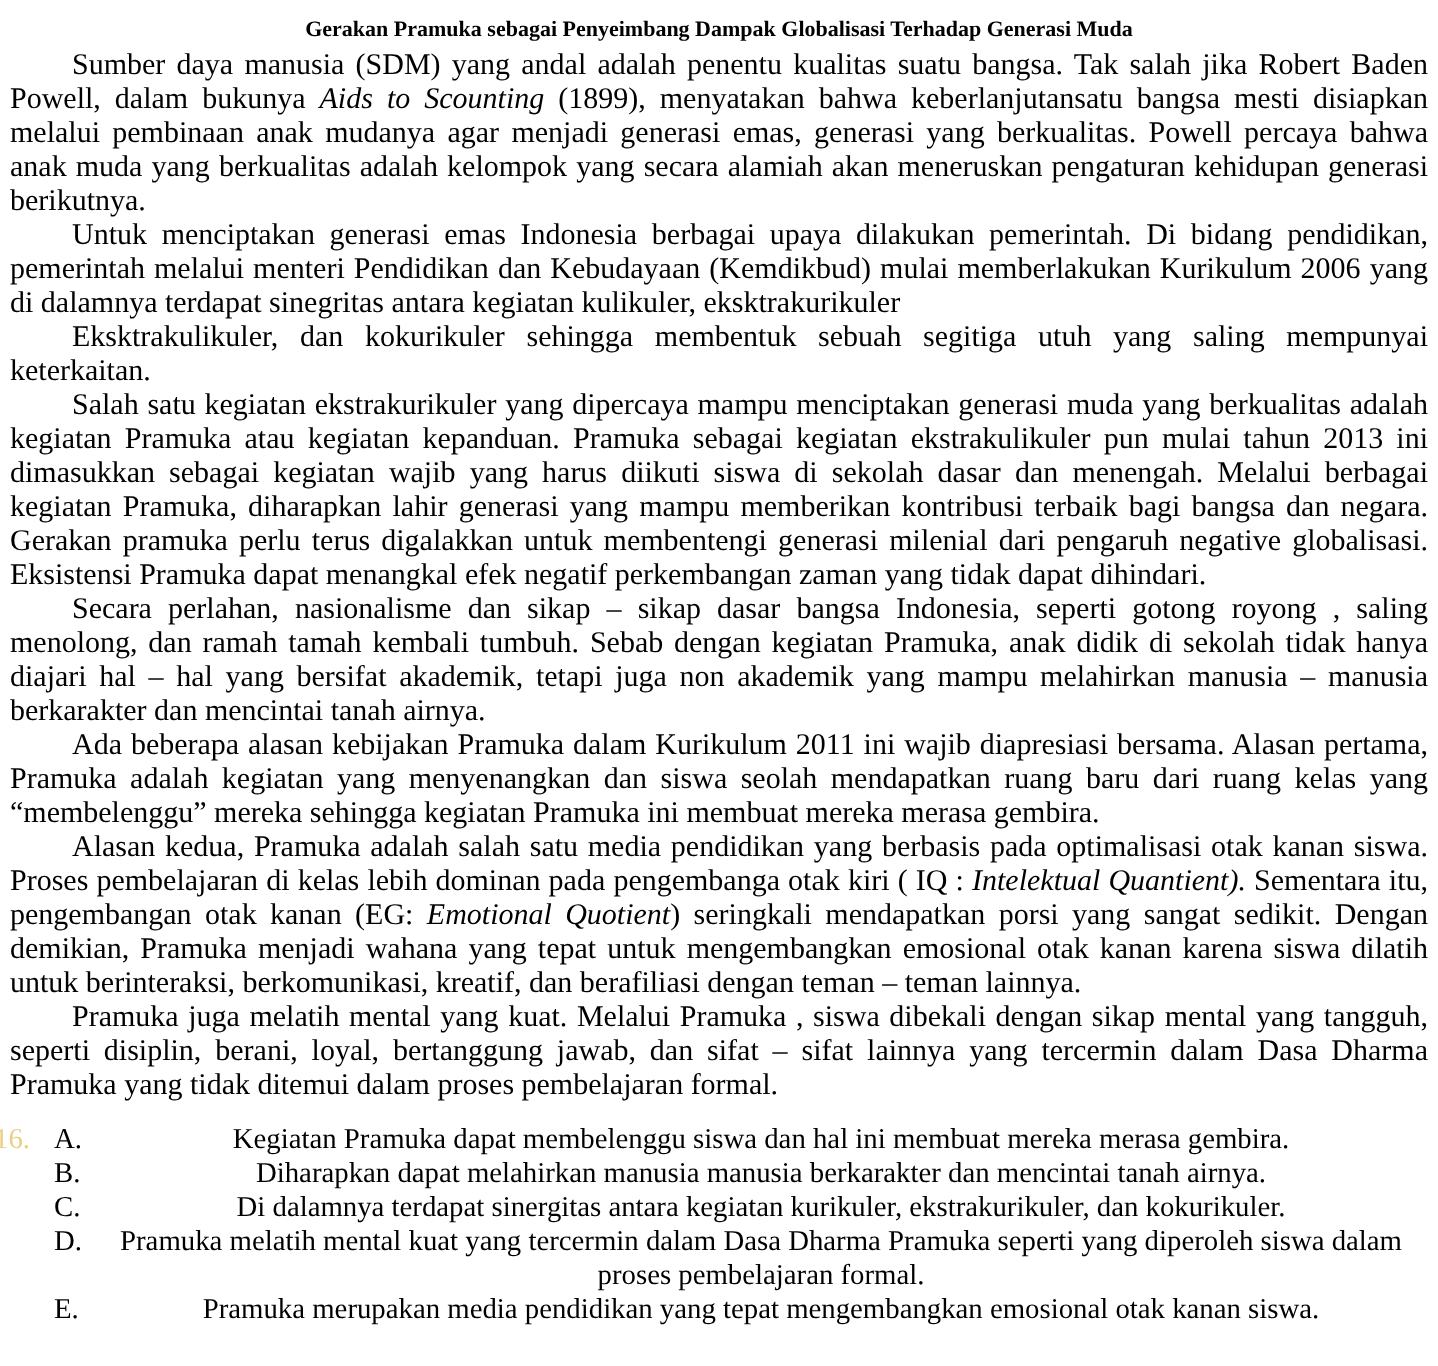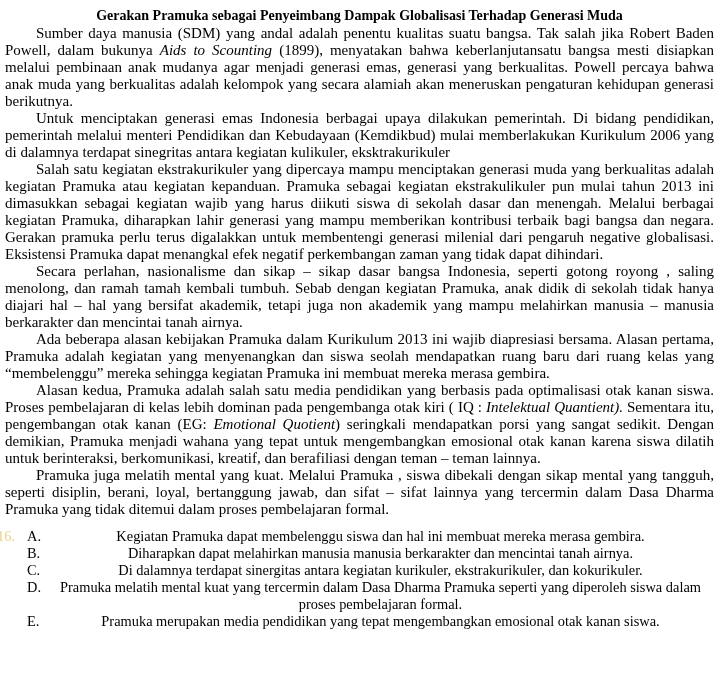--- a/index.html
+++ b/index.html
@@ -18,21 +18,21 @@
     padding: 6px 5px 0 5px;
   }
   .instr {
     font-weight: bold;
     font-size: 14.8px;
     line-height: 19px;
     white-space: nowrap;
   }
   .title {
     font-weight: bold;
-    font-size: 14px;
+    font-size: 11px;
     line-height: 19px;
     text-align: center;
     white-space: nowrap;
   }
   .para {
     margin: 0;
     font-size: 15px;
     line-height: 17px;
     text-align: justify;
     text-indent: 31px;
@@ -68,23 +68,24 @@
 </head>
 <body>
 
 <div class="page">
 
 
   <div class="title">Gerakan Pramuka sebagai Penyeimbang Dampak Globalisasi Terhadap Generasi Muda</div>
 
   <p class="para"><span>Sumber daya manusia (SDM) yang andal adalah penentu kualitas suatu bangsa. Tak salah jika Robert Baden Powell, dalam bukunya </span><em>Aids to Scounting</em><span> (1899), menyatakan bahwa keberlanjutansatu bangsa mesti disiapkan melalui pembinaan anak mudanya agar menjadi generasi emas, generasi yang berkualitas. Powell percaya bahwa anak muda yang berkualitas adalah kelompok yang secara alamiah akan meneruskan pengaturan kehidupan generasi berikutnya.</span></p>
   <p class="para"><span>Untuk menciptakan generasi emas Indonesia berbagai upaya dilakukan pemerintah. Di bidang pendidikan, pemerintah melalui menteri Pendidikan dan Kebudayaan (Kemdikbud) mulai memberlakukan Kurikulum 2006 yang di dalamnya terdapat sinegritas antara kegiatan kulikuler, eksktrakurikuler</span></p>
+  <p class="para"><span>Eksktrakulikuler, dan kokurikuler sehingga membentuk sebuah segitiga utuh yang saling mempunyai keterkaitan.</span></p>
   <p class="para"><span>Salah satu kegiatan ekstrakurikuler yang dipercaya mampu menciptakan generasi muda yang berkualitas adalah kegiatan Pramuka atau kegiatan kepanduan. Pramuka sebagai kegiatan ekstrakulikuler pun mulai tahun 2013 ini dimasukkan sebagai kegiatan wajib yang harus diikuti siswa di sekolah dasar dan menengah. Melalui berbagai kegiatan Pramuka, diharapkan lahir generasi yang mampu memberikan kontribusi terbaik bagi bangsa dan negara. Gerakan pramuka perlu terus digalakkan untuk membentengi generasi milenial dari pengaruh negative globalisasi. Eksistensi Pramuka dapat menangkal efek negatif perkembangan zaman yang tidak dapat dihindari.</span></p>
   <p class="para"><span>Secara perlahan, nasionalisme dan sikap – sikap dasar bangsa Indonesia, seperti gotong royong , saling menolong, dan ramah tamah kembali tumbuh. Sebab dengan kegiatan Pramuka, anak didik di sekolah tidak hanya diajari hal – hal yang bersifat akademik, tetapi juga non akademik yang mampu melahirkan manusia – manusia berkarakter dan mencintai tanah airnya.</span></p>
-  <p class="para"><span>Ada beberapa alasan kebijakan Pramuka dalam Kurikulum 2013 ini wajib diapresiasi bersama. Alasan pertama, Pramuka adalah kegiatan yang menyenangkan dan siswa seolah mendapatkan ruang baru dari ruang kelas yang “membelenggu” mereka sehingga kegiatan Pramuka ini membuat mereka merasa gembira.</span></p>
+  <p class="para"><span>Ada beberapa alasan kebijakan Pramuka dalam Kurikulum 2011 ini wajib diapresiasi bersama. Alasan pertama, Pramuka adalah kegiatan yang menyenangkan dan siswa seolah mendapatkan ruang baru dari ruang kelas yang “membelenggu” mereka sehingga kegiatan Pramuka ini membuat mereka merasa gembira.</span></p>
   <p class="para"><span>Alasan kedua, Pramuka adalah salah satu media pendidikan yang berbasis pada optimalisasi otak kanan siswa. Proses pembelajaran di kelas lebih dominan pada pengembanga otak kiri ( IQ : </span><em>Intelektual Quantient).</em><span> Sementara itu, pengembangan otak kanan (EG: </span><em>Emotional Quotient</em><span>) seringkali mendapatkan porsi yang sangat sedikit. Dengan demikian, Pramuka menjadi wahana yang tepat untuk mengembangkan emosional otak kanan karena siswa dilatih untuk berinteraksi, berkomunikasi, kreatif, dan berafiliasi dengan teman – teman lainnya.</span></p>
   <p class="para"><span>Pramuka juga melatih mental yang kuat. Melalui Pramuka , siswa dibekali dengan sikap mental yang tangguh, seperti disiplin, berani, loyal, bertanggung jawab, dan sifat – sifat lainnya yang tercermin dalam Dasa Dharma Pramuka yang tidak ditemui dalam proses pembelajaran formal.</span></p>
 
   <div class="question">
 
     <div class="stem-row">
       <span class="artifact">16.</span>
     </div>
 
     <div class="opts">

